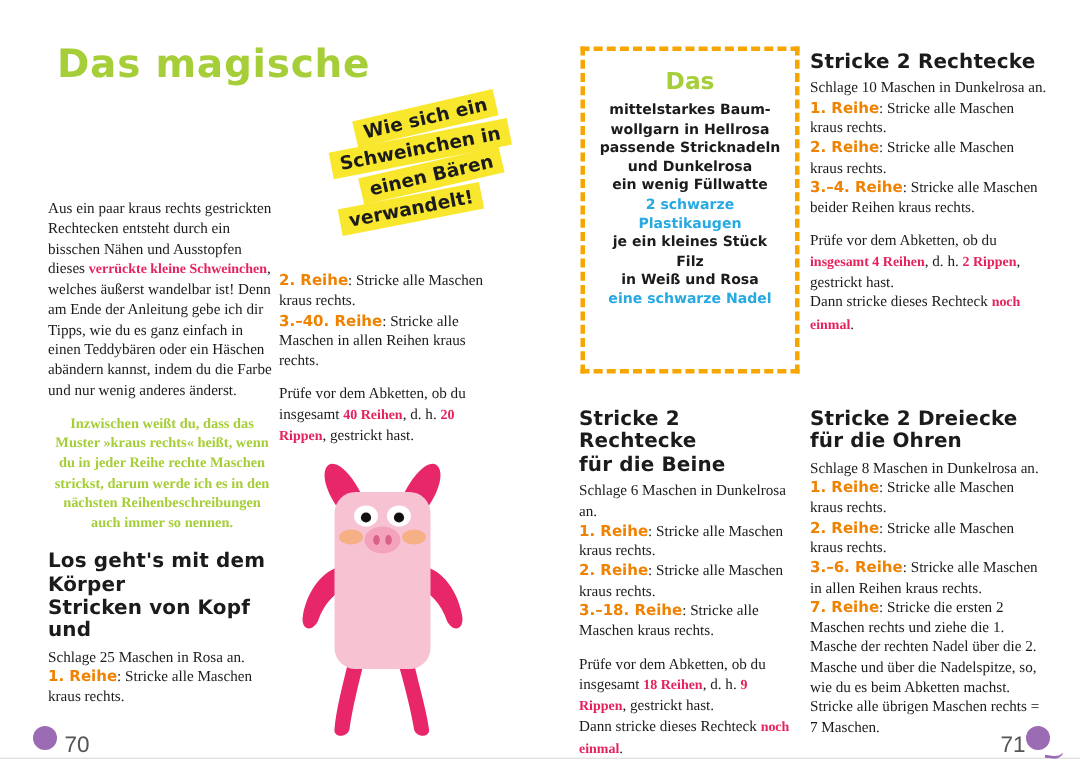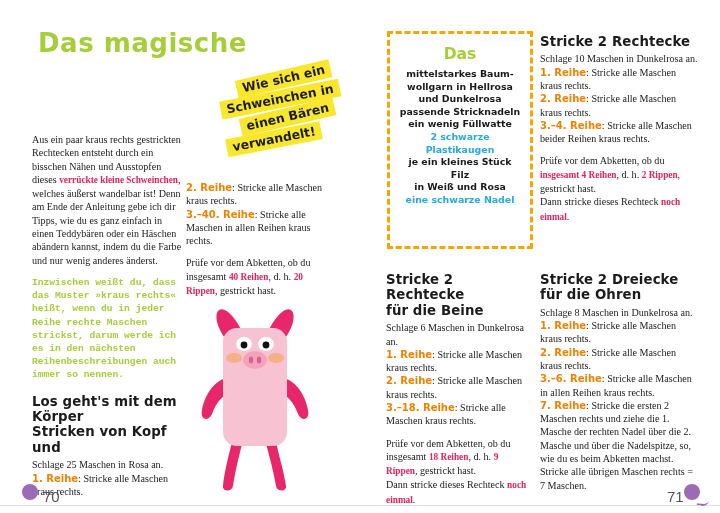--- a/index.html
+++ b/index.html
@@ -16,22 +16,22 @@
 
   
   #main-title{
     position:absolute;left:38px;top:28px;width:240px;
     color:#a6ce39;font-family:"DejaVu Sans",sans-serif;font-weight:bold;
     font-size:26px;line-height:30px;letter-spacing:.5px;
   }
 
   
   .green-note{
-    color:#a6ce39;font-family:Liberation Mono, monospace;font-weight:bold;
-    font-size:9.6px;line-height:13.2px;
+    color:#a6ce39;font-family:Liberation Serif, serif;font-weight:bold;
+    font-size:9.6px;line-height:13.2px;text-align:center;
   }
 
   
   .sec-head{
     color:#1b1b1b;font-family:"DejaVu Sans",sans-serif;font-weight:bold;
     font-size:13.3px;line-height:15.4px;letter-spacing:.1px;margin-bottom:3px;
   }
 
   
   #col-left{position:absolute;left:32px;top:133px;width:152px;}
@@ -170,22 +170,22 @@
     </svg>
   </div>
 
   <div id="materials-box">
     <div class="mbox-title">
       <div>Das</div>
     </div>
     <ul>
       <li>mittelstarkes Baum-</li>
       <li>wollgarn in Hellrosa</li>
+      <li>passende Stricknadeln</li>
       <li>und Dunkelrosa</li>
-      <li>passende Stricknadeln</li>
       <li>ein wenig Füllwatte</li>
       <li class="blue">2 schwarze</li>
       <li class="blue">Plastikaugen</li>
       <li>je ein kleines Stück Filz</li>
       <li>in Weiß und Rosa</li>
       <li class="blue">eine schwarze Nadel</li>
     </ul>
   </div>
 
   <div id="col-mid-bottom">

